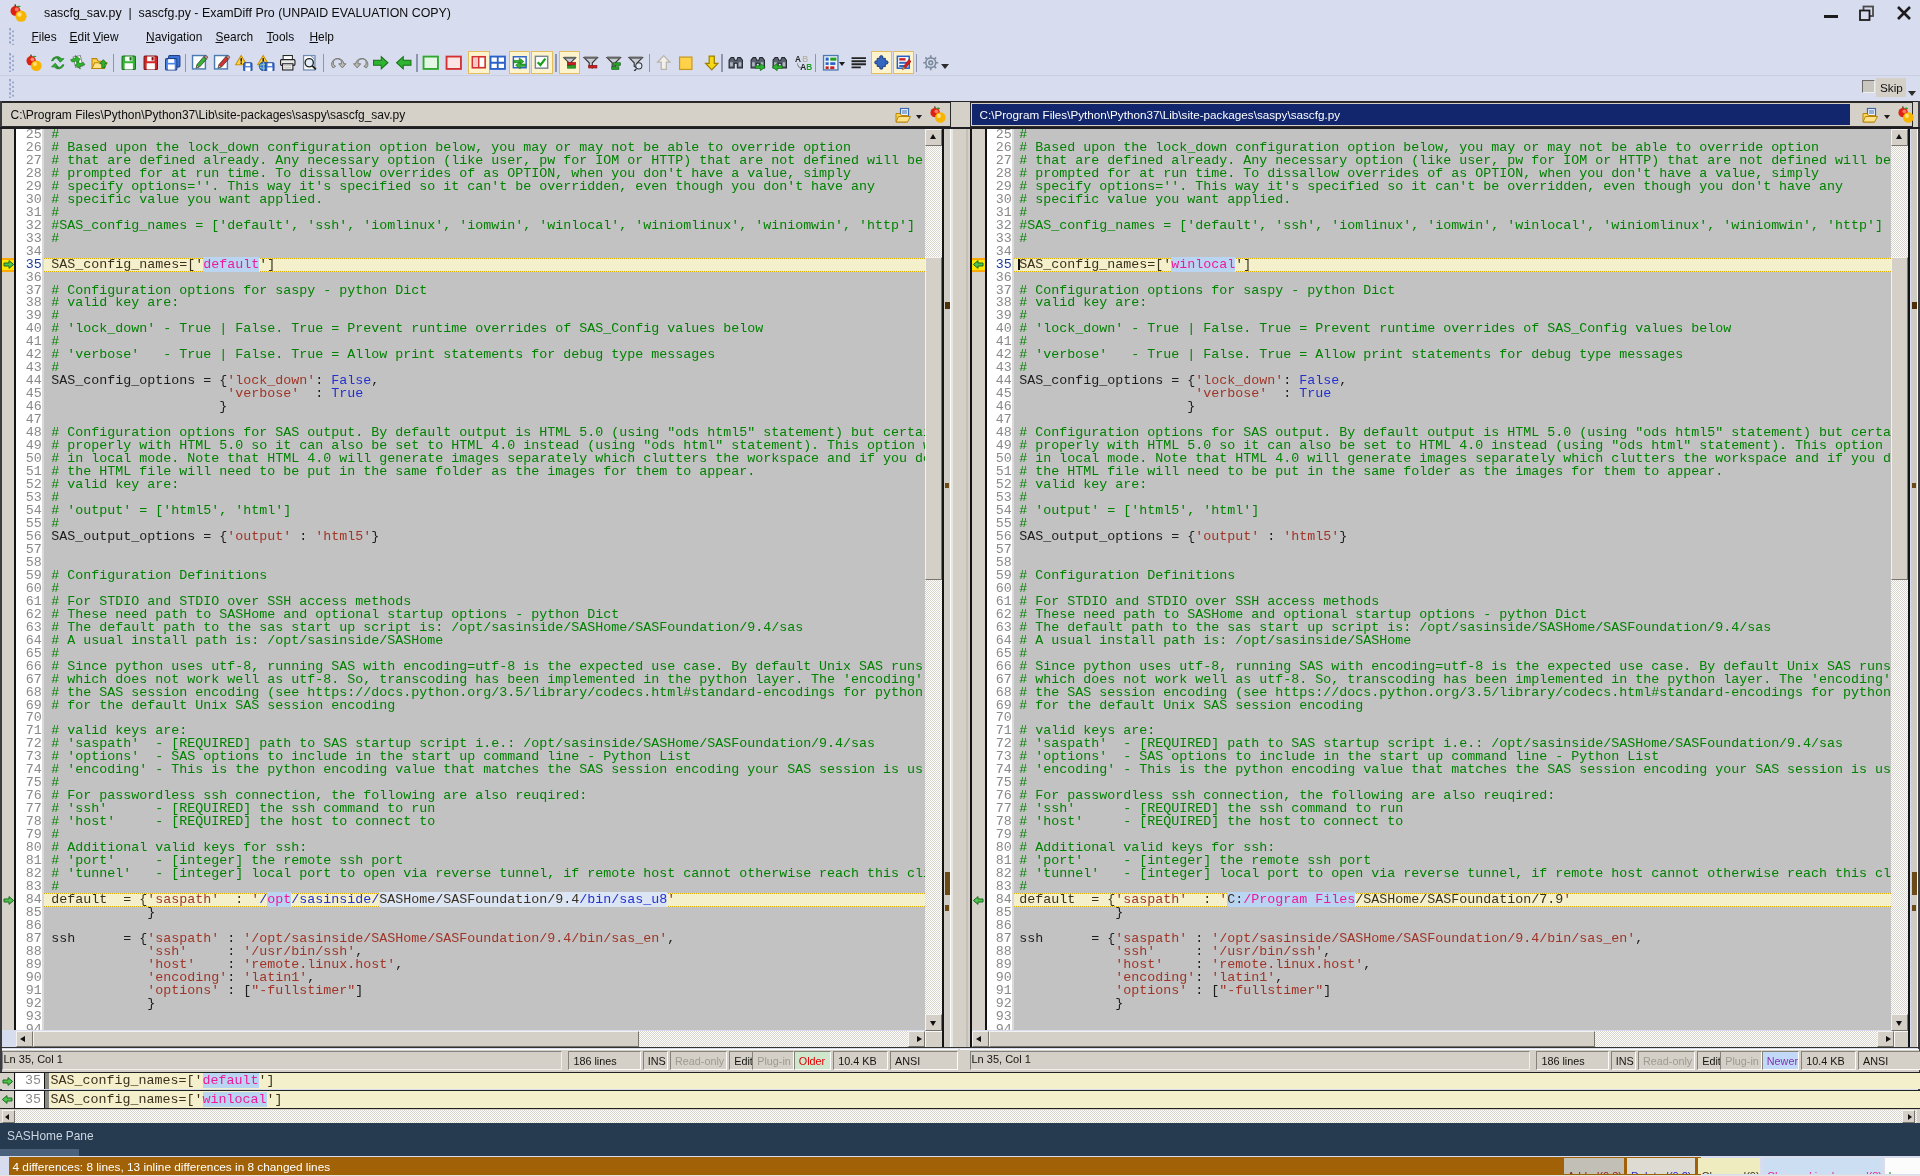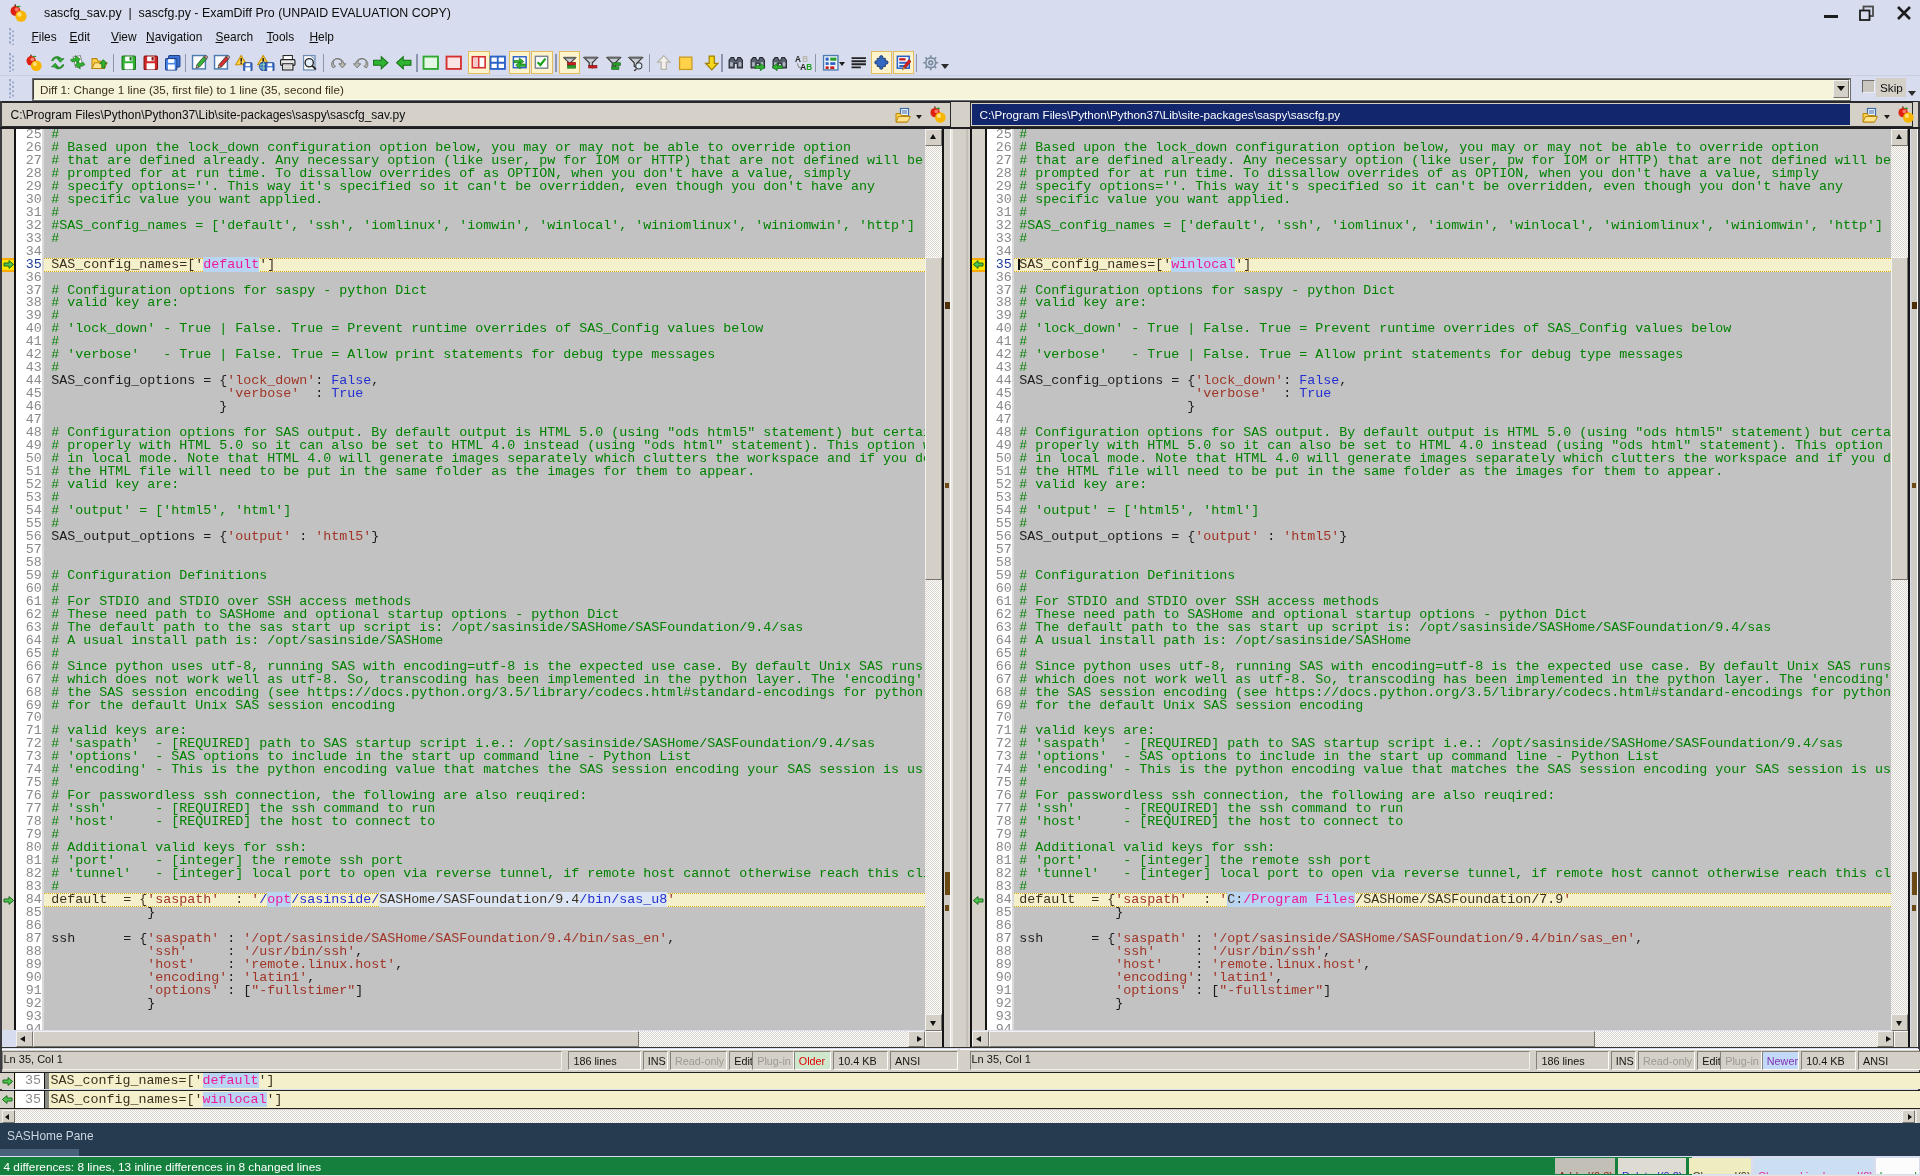--- a/index.html
+++ b/index.html
@@ -47,21 +47,21 @@
   </svg>
   <svg class="ab" style="left:1895px;top:4px" width="18" height="18" viewBox="0 0 18 18">
     <path d="M3 3 L15 15 M15 3 L3 15" stroke="#1c1c1c" stroke-width="2.6"></path>
   </svg>
 </div>
 
 <div class="ab" id="menubar" style="left:0;top:26px;width:1920px;height:21.5px;font-size:11.9px;color:#0d0d0d">
   <div class="ab grip" style="left:9px;top:2px;height:17px"></div>
   <div class="ab" style="left:31.5px;top:3.5px"><u>F</u>iles</div>
   <div class="ab" style="left:69.6px;top:3.5px"><u>E</u>dit</div>
-  <div class="ab" style="left:111px;top:3.5px"><u>V</u>iew</div>
+  <div class="ab" style="left:93px;top:3.5px"><u>V</u>iew</div>
   <div class="ab" style="left:146.1px;top:3.5px"><u>N</u>avigation</div>
   <div class="ab" style="left:215.5px;top:3.5px"><u>S</u>earch</div>
   <div class="ab" style="left:266.4px;top:3.5px"><u>T</u>ools</div>
   <div class="ab" style="left:309.5px;top:3.5px"><u>H</u>elp</div>
 </div>
 
 <div class="ab" id="toolbar" style="left:0;top:47.5px;width:1920px;height:28.5px;border-bottom:1px solid #c9cfe0">
   <div class="ab grip" style="left:9px;top:5px;height:19px"></div>
 
   <div class="tbtn" style="left:24.5px">
@@ -358,26 +358,20 @@
           <path d="M8.5 1.2 v2.4 M8.5 13.4 v2.4 M1.2 8.5 h2.4 M13.4 8.5 h2.4 M3.3 3.3 l1.7 1.7 M12 12 l1.7 1.7 M13.7 3.3 L12 5 M5 12 l-1.7 1.7"></path>
         </g>
       </svg>
     </div>
     <div class="ab" style="left:839px;top:14.5px;width:0;height:0;border:3.5px solid transparent;border-top:4.5px solid #1c1c1c"></div>
     <div class="ab" style="left:941px;top:16.5px;width:0;height:0;border:4.5px solid transparent;border-top:5.5px solid #2c2c2c"></div>
 </div>
 
 <div class="ab" id="diffrow" style="left:0;top:76px;width:1920px;height:24.5px">
   <div class="ab grip" style="left:9px;top:3px;height:19px"></div>
-  <div class="ab" style="left:33px;top:3px;width:1817px;height:20.5px;background:#f7f5d9;border:1.5px solid;border-color:#3c3c3c #fbfbf5 #fbfbf5 #3c3c3c;outline:1px solid #6a6a68">
-    <div class="ab" style="left:6px;top:3px;font-size:11.7px;color:#3a2d1c">Diff 1: Change 1 line (35, first file) to 1 line (35, second file)</div>
-    <div class="ab bevel" style="right:0;top:0;width:16px;height:17.5px">
-      <div style="width:0;height:0;border:4px solid transparent;border-top:5px solid #111;margin:5px auto 0"></div>
-    </div>
-  </div>
   <div class="ab" style="left:1861.5px;top:3.5px;width:13px;height:13px;background:#c9c6c0;border:1.5px solid;border-color:#6a6a6a #efefef #efefef #6a6a6a"></div>
   <div class="ab" style="left:1876px;top:1.5px;width:30px;height:19px;background:#d4d0c8"></div>
   <div class="ab" style="left:1880px;top:4.5px;font-size:11.7px;color:#111">Skip</div>
   <div class="ab" style="left:1908px;top:15px;width:0;height:0;border:4.5px solid transparent;border-top:5.5px solid #2c2c2c"></div>
 </div>
 
 <div class="ab" style="left:0;top:100.5px;width:1920px;height:1.8px;background:#26262a"></div>
 
 <div class="ab" style="left:0;top:101px;width:1.6px;height:1055px;background:#3c3c40"></div>
 <div class="ab" style="left:1918.4px;top:101px;width:1.6px;height:1055px;background:#3c3c40"></div>
@@ -849,21 +843,21 @@
     <div style="width:0;height:0;margin:2.5px 0 0 2px;border:3px solid transparent;border-right:4px solid #111;border-left:none"></div>
   </div>
 <div class="ab bevel" style="left:1901.5px;top:1110.4px;width:13px;height:12.3px">
     <div style="width:0;height:0;margin:2.5px 0 0 5px;border:3px solid transparent;border-left:4px solid #111;border-right:none"></div>
   </div>
 
 <div class="ab" style="left:0;top:1122.7px;width:1920px;height:33.8px;background:#263a50">
   <div class="ab" style="left:7px;top:6.5px;font-size:11.9px;color:#ccd7e2">SASHome Pane</div>
   <div class="ab" style="left:0;top:26.8px;width:79px;height:7px;background:#49617a"></div>
 </div>
-<div class="ab" style="left:0;top:1156.5px;width:1692px;height:18.2px;background:#15803d">
+<div class="ab" style="left:9px;top:1156.5px;width:1692px;height:18.2px;background:#a16207">
   <div class="ab" style="left:3.5px;top:3px;font-size:11.8px;color:#fff">4 differences: 8 lines, 13 inline differences in 8 changed lines</div>
   <div class="chip" style="left:1554.5px;width:60.5px;background:#c2bfb7;color:#8b1a10">Added(0,3)</div>
   <div class="chip" style="left:1618px;width:67.5px;background:#dedbd3;color:#2a28c8">Deleted(0,2)</div>
   <div class="chip" style="left:1688.5px;width:62.5px;background:#efecc0;color:#3a3220">Changed(9)</div>
   <div class="chip" style="left:1754px;width:119px;background:#cbdef2;color:#e8259a">Changed in changed(8)</div>
   <div class="chip" style="left:1875.5px;width:43px;background:#fcfcfc;color:#1a8a1a">Ignored</div>
 </div>
 <div class="ab" style="left:0;top:1174.7px;width:1920px;height:1.3px;background:#e6e4e0"></div>
 
 </body></html>

